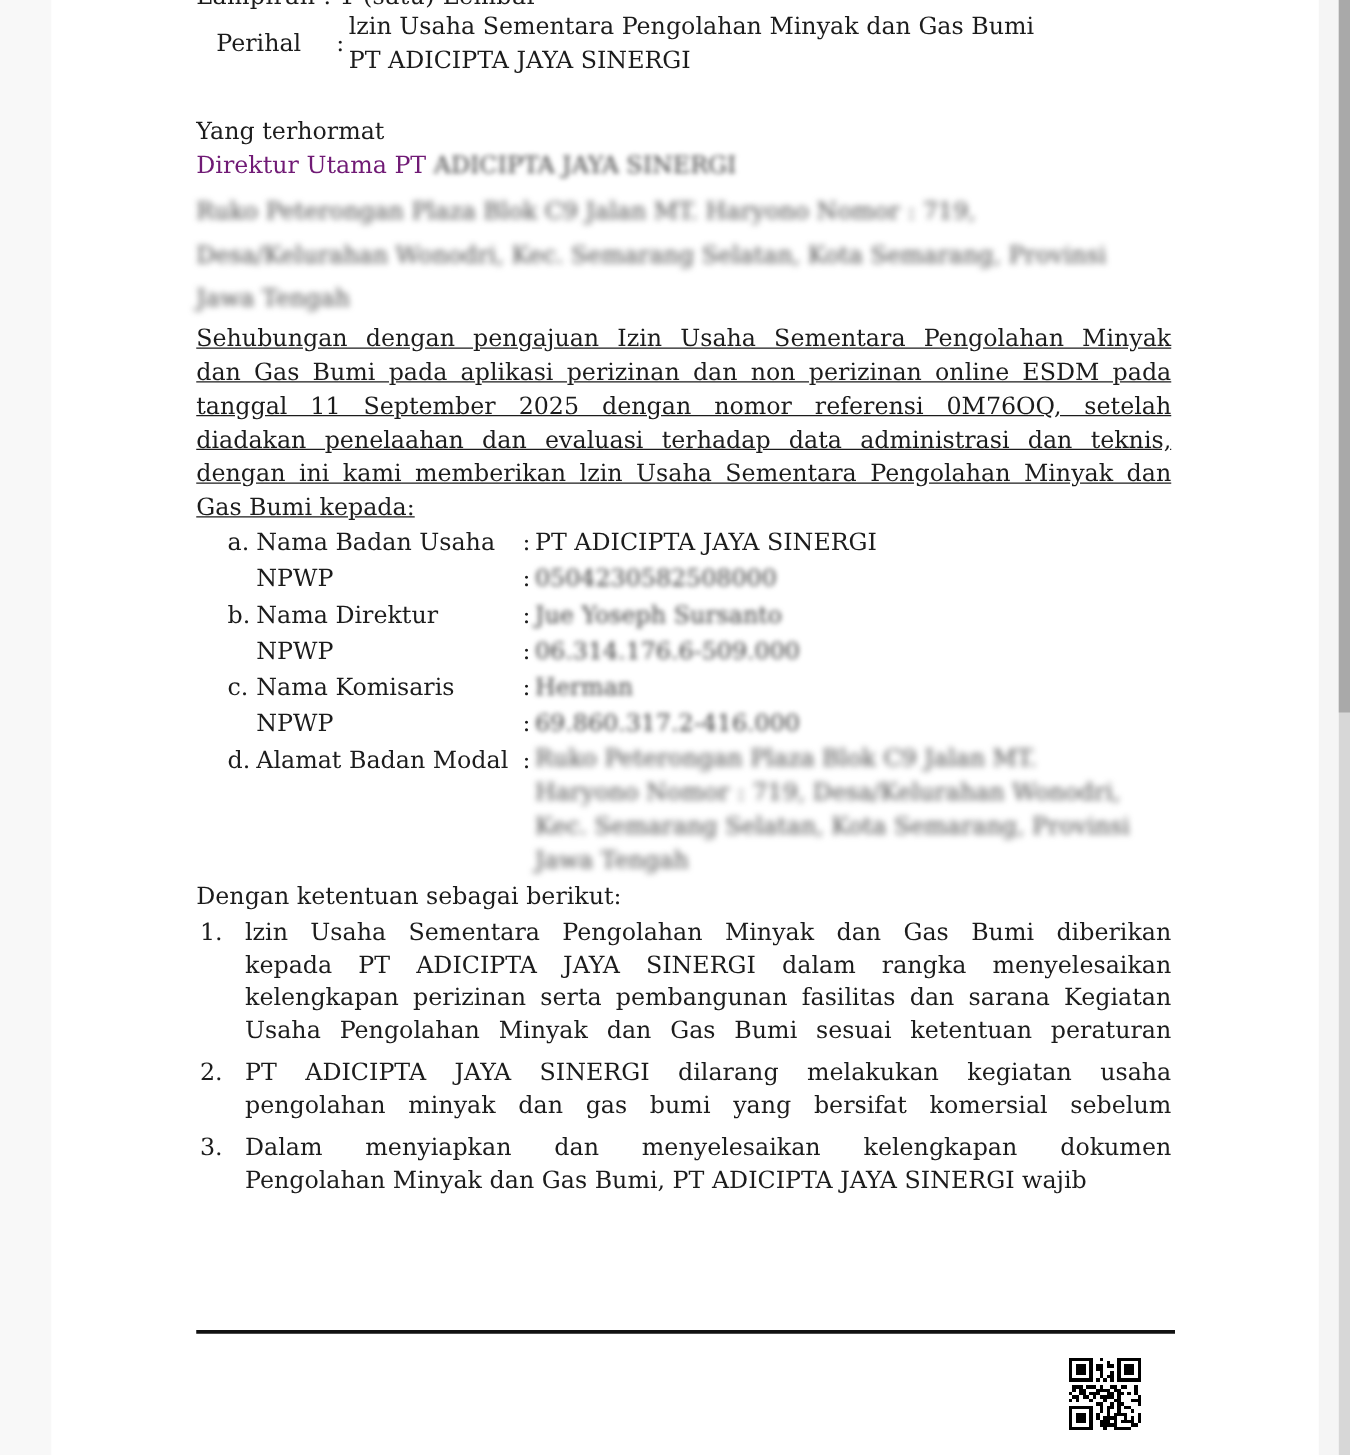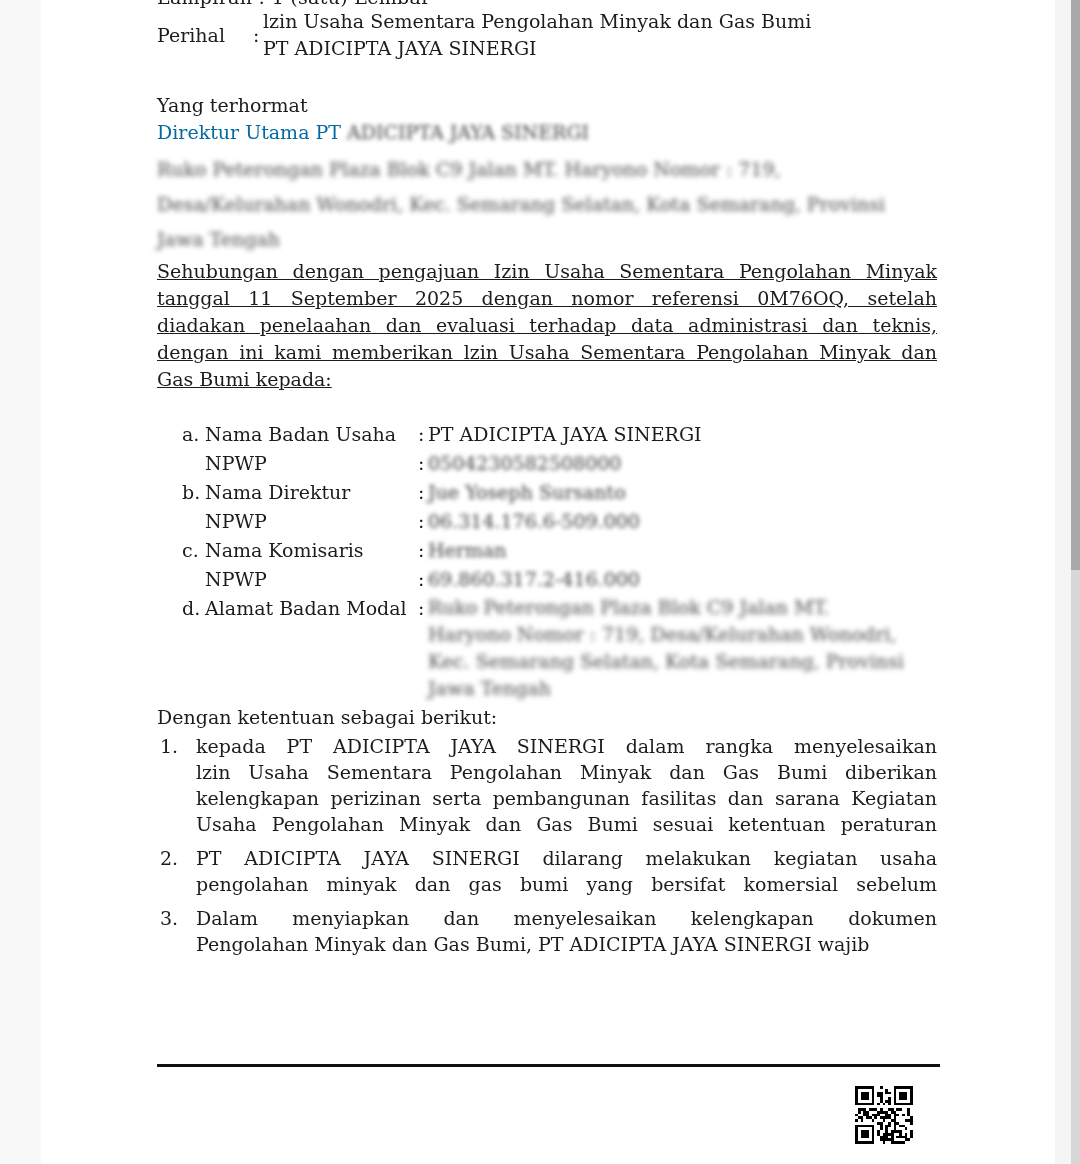--- a/index.html
+++ b/index.html
@@ -10,30 +10,30 @@
 
   .strip-left  { position:absolute; left:0; top:0; width:41px; height:1164px; background:#f8f8f8; }
   .strip-right { position:absolute; left:1055px; top:0; width:16px; height:1164px; background:#f5f5f5; }
   .scrollbar   { position:absolute; left:1071px; top:0; width:9px; height:1164px; background:#d7d7d7; }
   .scrollbar .thumb { position:absolute; left:0; top:0; width:9px; height:570px; background:#a9a9a9; }
 
   .content { position:absolute; left:157px; top:0; width:780px; height:1164px; font-size:19px; }
 
   .lampiran { position:absolute; left:0; top:-16px; line-height:27px; letter-spacing:0.3px; white-space:nowrap; }
 
-  .perihal { position:absolute; left:0; top:8px; display:flex; align-items:center; width:780px; }
+  .perihal { position:absolute; left:16px; top:8px; display:flex; align-items:center; width:780px; }
   .p-label { width:96px; }
   .p-colon { width:10px; }
   .p-val   { flex:1; line-height:27px; }
 
   .recipient { position:absolute; left:0; top:92px; width:780px; }
   .salutation, .direktur { line-height:27px; }
   .addr { margin-top:6px; line-height:35px; }
 
-  .blur-soft  { filter:blur(0.5px); color:#0369a1; }
+  .blur-soft  { filter:blur(0.5px); color:#701a75; }
   .blur-med   { filter:blur(2.1px); color:#3a3a3a; }
   .blur-heavy { filter:blur(2.6px); color:#484848; }
 
   .paragraph { position:absolute; left:0; top:258px; width:780px; line-height:27px;text-decoration:underline; }
   .jl { text-align:justify; text-align-last:justify; white-space:normal; }
   .jl.last { text-align-last:left; }
 
   .details { position:absolute; left:25px; top:420px; width:755px; }
   .kv-row { display:flex; line-height:29px; align-items:flex-start; }
   .kv-marker { width:23px; }
@@ -86,20 +86,21 @@
       </div>
       <div class="addr blur-heavy">
         <div>Ruko Peterongan Plaza Blok C9 Jalan MT. Haryono Nomor : 719,</div>
         <div>Desa/Kelurahan Wonodri, Kec. Semarang Selatan, Kota Semarang, Provinsi</div>
         <div>Jawa Tengah</div>
       </div>
     </div>
 
     <div class="paragraph">
       <div class="jl">Sehubungan dengan pengajuan Izin Usaha Sementara Pengolahan Minyak</div>
+      <div class="jl">dan Gas Bumi pada aplikasi perizinan dan non perizinan online ESDM pada</div>
       <div class="jl">tanggal 11 September 2025 dengan nomor referensi 0M76OQ, setelah</div>
       <div class="jl">diadakan penelaahan dan evaluasi terhadap data administrasi dan teknis,</div>
       <div class="jl">dengan ini kami memberikan lzin Usaha Sementara Pengolahan Minyak dan</div>
       <div class="jl last">Gas Bumi kepada:</div>
     </div>
 
     <div class="details">
 
       <div class="kv-row">
         <div class="kv-marker">a.</div>
@@ -157,22 +158,22 @@
 
     </div>
 
     <div class="ketentuan">Dengan ketentuan sebagai berikut:</div>
 
     <div class="terms">
 
       <div class="term">
         <div class="tnum">1.</div>
         <div class="tbody">
+          <div class="jl">lzin Usaha Sementara Pengolahan Minyak dan Gas Bumi diberikan</div>
           <div class="jl">kepada PT ADICIPTA JAYA SINERGI dalam rangka menyelesaikan</div>
-          <div class="jl">lzin Usaha Sementara Pengolahan Minyak dan Gas Bumi diberikan</div>
           <div class="jl">kelengkapan perizinan serta pembangunan fasilitas dan sarana Kegiatan</div>
           <div class="jl">Usaha Pengolahan Minyak dan Gas Bumi sesuai ketentuan peraturan</div>
         </div>
       </div>
 
       <div class="term">
         <div class="tnum">2.</div>
         <div class="tbody">
           <div class="jl">PT ADICIPTA JAYA SINERGI dilarang melakukan kegiatan usaha</div>
           <div class="jl">pengolahan minyak dan gas bumi yang bersifat komersial sebelum</div>

